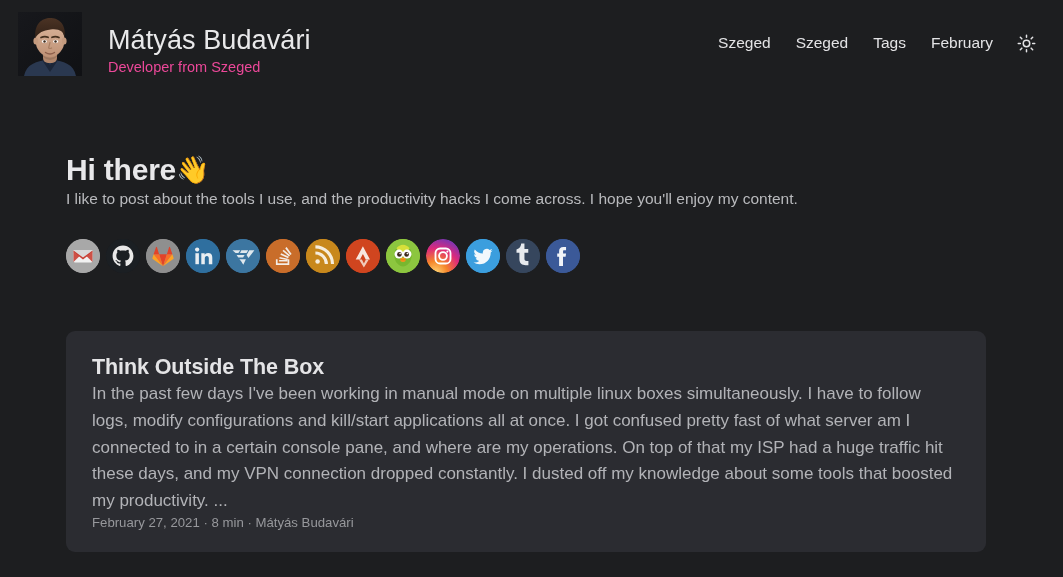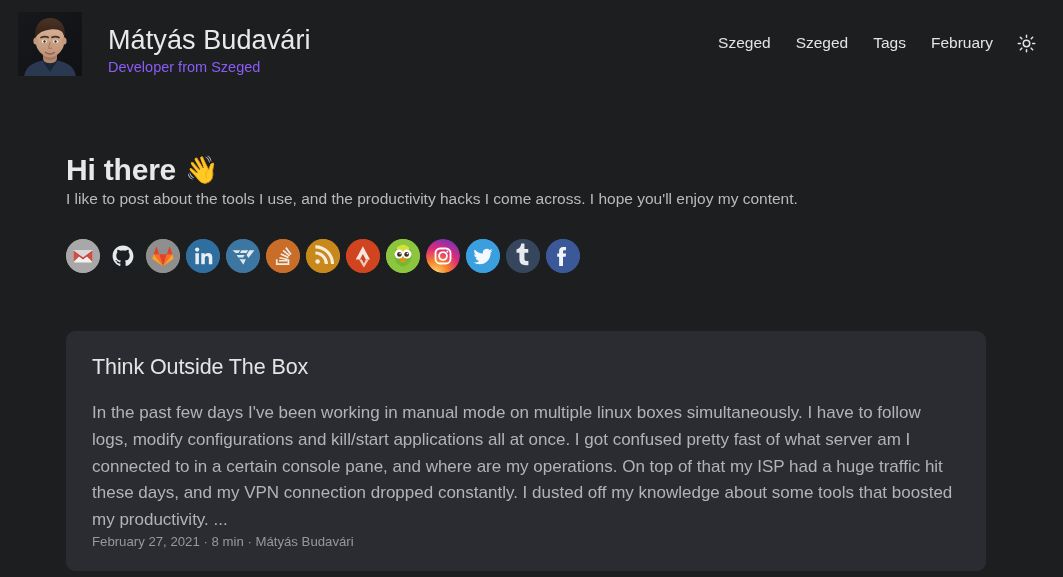--- a/index.html
+++ b/index.html
@@ -46,21 +46,21 @@
   .brand-title {
     font-size: 27px;
     font-weight: 400;
     color: #e9e9ea;
     letter-spacing: 0.1px;
     line-height: 1.22;
   }
 
   .brand-subtitle {
     font-size: 14.5px;
-    color: #8b5cf6;
+    color: #ec4899;
     margin-top: 2px;
     line-height: 1.2;
   }
 
   .main-nav {
     margin-left: auto;
     display: flex;
     align-items: center;
     gap: 25px;
     padding-bottom: 2px;
@@ -92,21 +92,20 @@
   .hero { padding-top: 72px; }
 
   .hero-title {
     font-size: 30px;
     font-weight: 700;
     color: #e8e8ea;
     letter-spacing: -0.2px;
     line-height: 1.2;
     display: flex;
     align-items: center;
-    gap: 9px;
   }
   .wave { font-size: 27px; line-height: 1; display: inline-block; }
 
   .hero-desc {
     font-size: 15.5px;
     color: #b9babd;
     line-height: 1.45;
   }
 
   
@@ -136,25 +135,25 @@
   .post-card {
     background: #2b2c31;
     border-radius: 9px;
     padding: 24px 26px 22px 26px;
     width: 920px;
     cursor: pointer;
   }
 
   .post-title {
     font-size: 21.5px;
-    font-weight: 400;
+    font-weight: 700;
     color: #e4e4e6;
     letter-spacing: -0.1px;
     line-height: 1.2;
-    margin-bottom: 19px;
+    margin-bottom: 0;
   }
 
   .post-summary {
     font-size: 17px;
     line-height: 1.57;
     color: #b2b3b7;
   }
 
   .post-meta {
     font-size: 13.2px;

